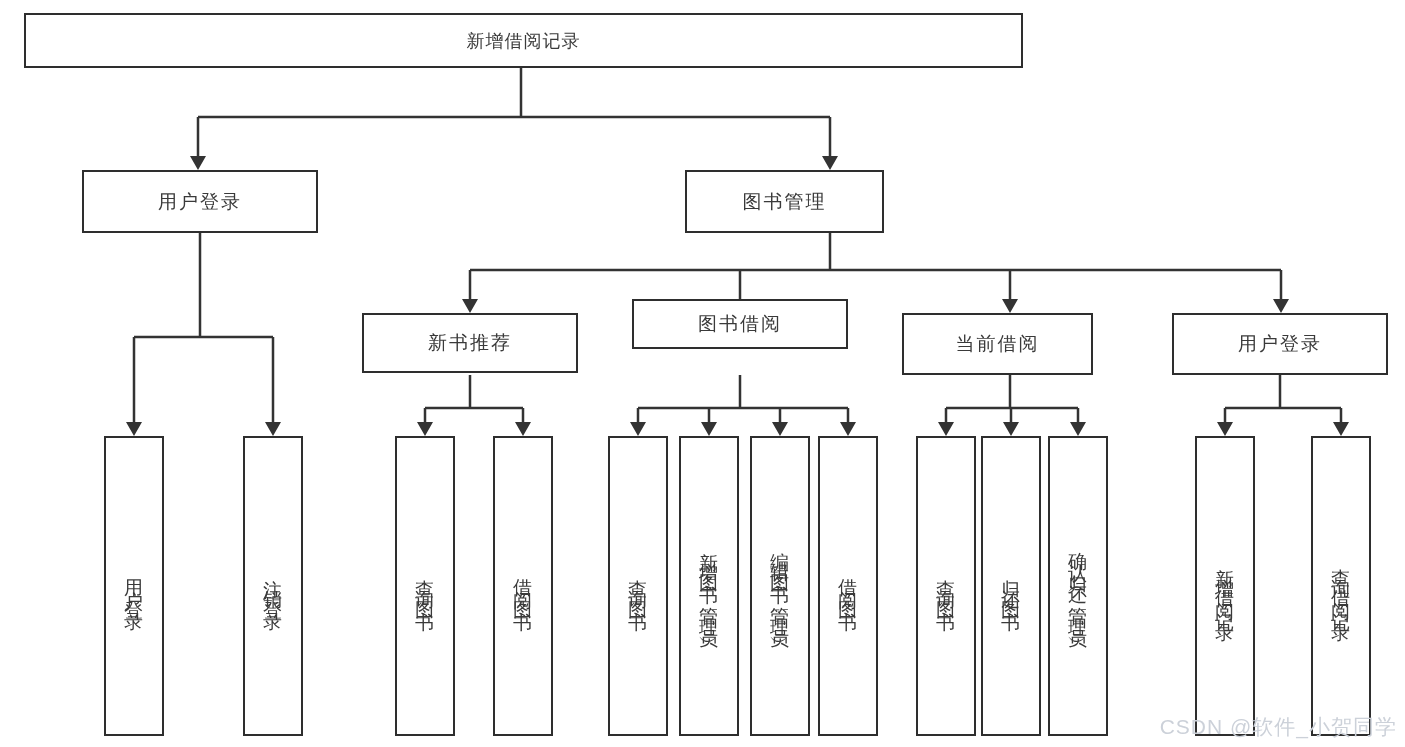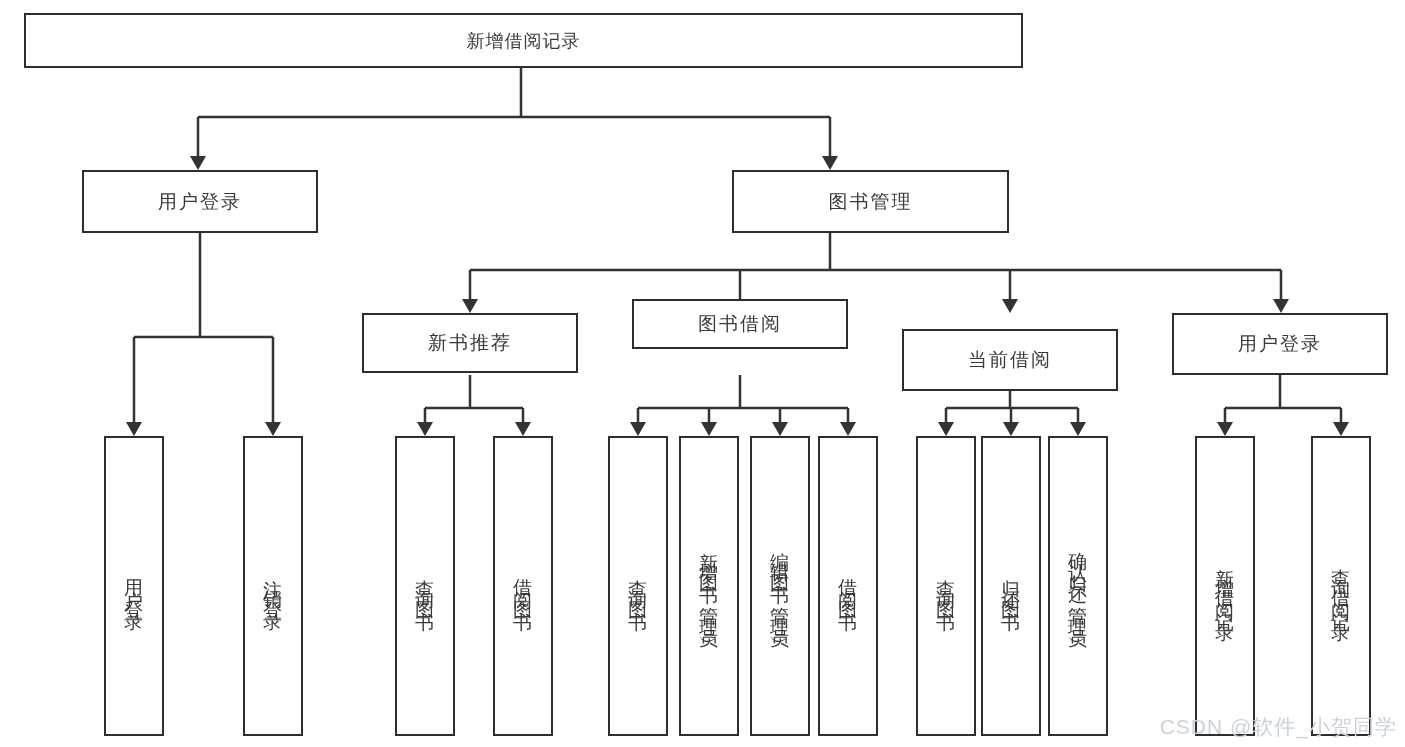--- a/index.html
+++ b/index.html
@@ -74,31 +74,31 @@
              M1217,422 H1233 L1225,436 Z  M1333,422 H1349 L1341,436 Z"></path>
   </svg>
 
   <div class="node h root" style="left:24px;top:13px;width:999px;height:55px">
     <span>新增借阅记录</span>
   </div>
 
   <div class="node h" style="left:82px;top:170px;width:236px;height:63px">
     <span>用户登录</span>
   </div>
-  <div class="node h" style="left:732px;top:170px;width:277px;height:63px">
+  <div class="node h" style="left:685px;top:170px;width:199px;height:63px">
     <span>图书管理</span>
   </div>
 
   <div class="node h" style="left:362px;top:313px;width:216px;height:60px">
     <span>新书推荐</span>
   </div>
   <div class="node h" style="left:632px;top:299px;width:216px;height:50px">
     <span>图书借阅</span>
   </div>
-  <div class="node h" style="left:902px;top:329px;width:216px;height:62px">
+  <div class="node h" style="left:902px;top:313px;width:191px;height:62px">
     <span>当前借阅</span>
   </div>
   <div class="node h" style="left:1172px;top:313px;width:216px;height:62px">
     <span>用户登录</span>
   </div>
 
   <div class="node v" style="left:104px;top:436px;width:60px;height:300px">
     <span>用户登录</span>
   </div>
   <div class="node v" style="left:243px;top:436px;width:60px;height:300px">

